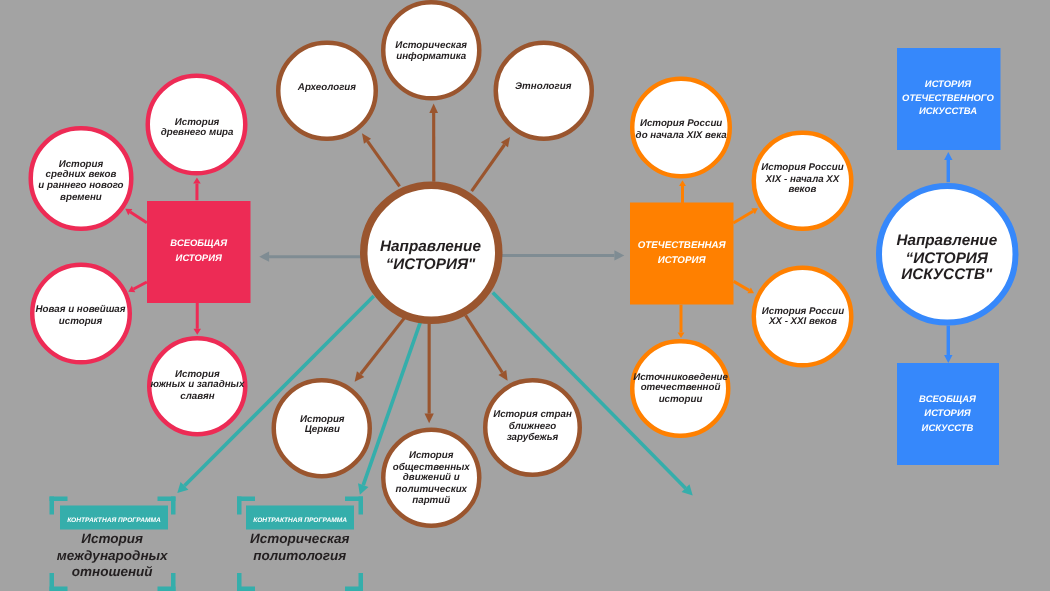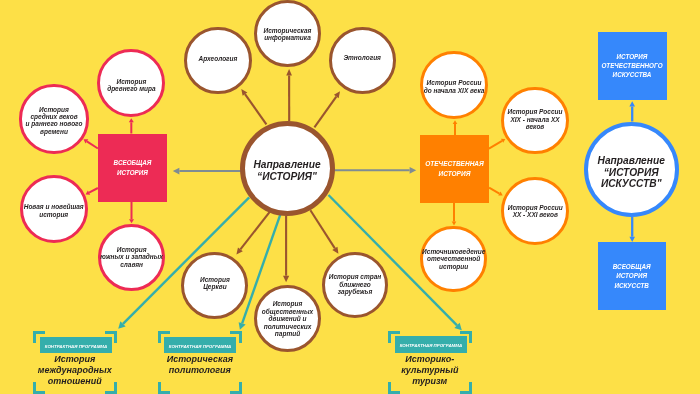--- a/index.html
+++ b/index.html
@@ -1,18 +1,18 @@
 <!DOCTYPE html>
 <html><head>
 <meta charset="utf-8">
 <style>
   html,body{margin:0;padding:0;background:#fff;}
   body{width:700px;height:394px;overflow:hidden;font-family:"Liberation Sans",sans-serif;
        -webkit-font-smoothing:antialiased;}
-  #stage{position:relative;width:700px;height:394px;background:#fde047;}
+  #stage{position:relative;width:700px;height:394px;background:#a3a3a3;}
   svg#edges{position:absolute;left:0;top:0;width:700px;height:394px;}
 
   .node{position:absolute;box-sizing:border-box;display:flex;align-items:center;justify-content:center;text-align:center;}
   .circ{border-radius:50%;}
   .lbl{display:block;transform:translateZ(0);font-style:italic;font-weight:bold;color:#231F20;line-height:7.45px;white-space:nowrap;}
 
   .c-pink{border:3.8px solid #ED2B55;background:#fff;}
   .c-brown{border:3.8px solid #9A552E;background:#fff;}
   .c-orange{border:3.8px solid #FF8000;background:#fff;}
   .c-blue{border:4.5px solid #3688FB;background:#fff;}
@@ -158,27 +158,13 @@
       <div class="brk" style="left: 81.1px; top: 0px; width: 3.2px; height: 12.1px;"></div>
       <div class="brk" style="left: 0px; top: 59.5px; width: 12.1px; height: 3.2px;"></div>
       <div class="brk" style="left: 0px; top: 50.6px; width: 3.2px; height: 12.1px;"></div>
       <div class="brk" style="left: 72.2px; top: 59.5px; width: 12.1px; height: 3.2px;"></div>
       <div class="brk" style="left: 81.1px; top: 50.6px; width: 3.2px; height: 12.1px;"></div>
       <div class="badge" style="left: 6.5px; top: 5.9px; width: 71.8px; height: 14.2px; font-size: 4.4px; padding-top: 2.2px;">КОНТРАКТНАЯ ПРОГРАММА</div>
       <div class="ptitle" style="left: 0px; top: 22.9px; width: 84.3px; height: 39.8px; font-size: 9px; line-height: 10.9px;">
         <span>Историческая<br>политология</span>
       </div>
     </div>
-    <div class="prog" style="left: 387.8px; top: 331.1px; width: 84px; height: 62.7px;">
-      <div class="brk" style="left: 0px; top: 0px; width: 12.1px; height: 3.2px;"></div>
-      <div class="brk" style="left: 0px; top: 0px; width: 3.2px; height: 12.1px;"></div>
-      <div class="brk" style="left: 71.9px; top: 0px; width: 12.1px; height: 3.2px;"></div>
-      <div class="brk" style="left: 80.8px; top: 0px; width: 3.2px; height: 12.1px;"></div>
-      <div class="brk" style="left: 0px; top: 59.5px; width: 12.1px; height: 3.2px;"></div>
-      <div class="brk" style="left: 0px; top: 50.6px; width: 3.2px; height: 12.1px;"></div>
-      <div class="brk" style="left: 71.9px; top: 59.5px; width: 12.1px; height: 3.2px;"></div>
-      <div class="brk" style="left: 80.8px; top: 50.6px; width: 3.2px; height: 12.1px;"></div>
-      <div class="badge" style="left: 7.1px; top: 4.9px; width: 72px; height: 14.7px; font-size: 4.4px; padding-top: 2.2px;">КОНТРАКТНАЯ ПРОГРАММА</div>
-      <div class="ptitle" style="left: 0px; top: 22.9px; width: 84px; height: 39.8px; font-size: 9px; line-height: 10.9px;">
-        <span>Историко-<br>культурный<br>туризм</span>
-      </div>
-    </div>
   </div>
 
 </body></html>

